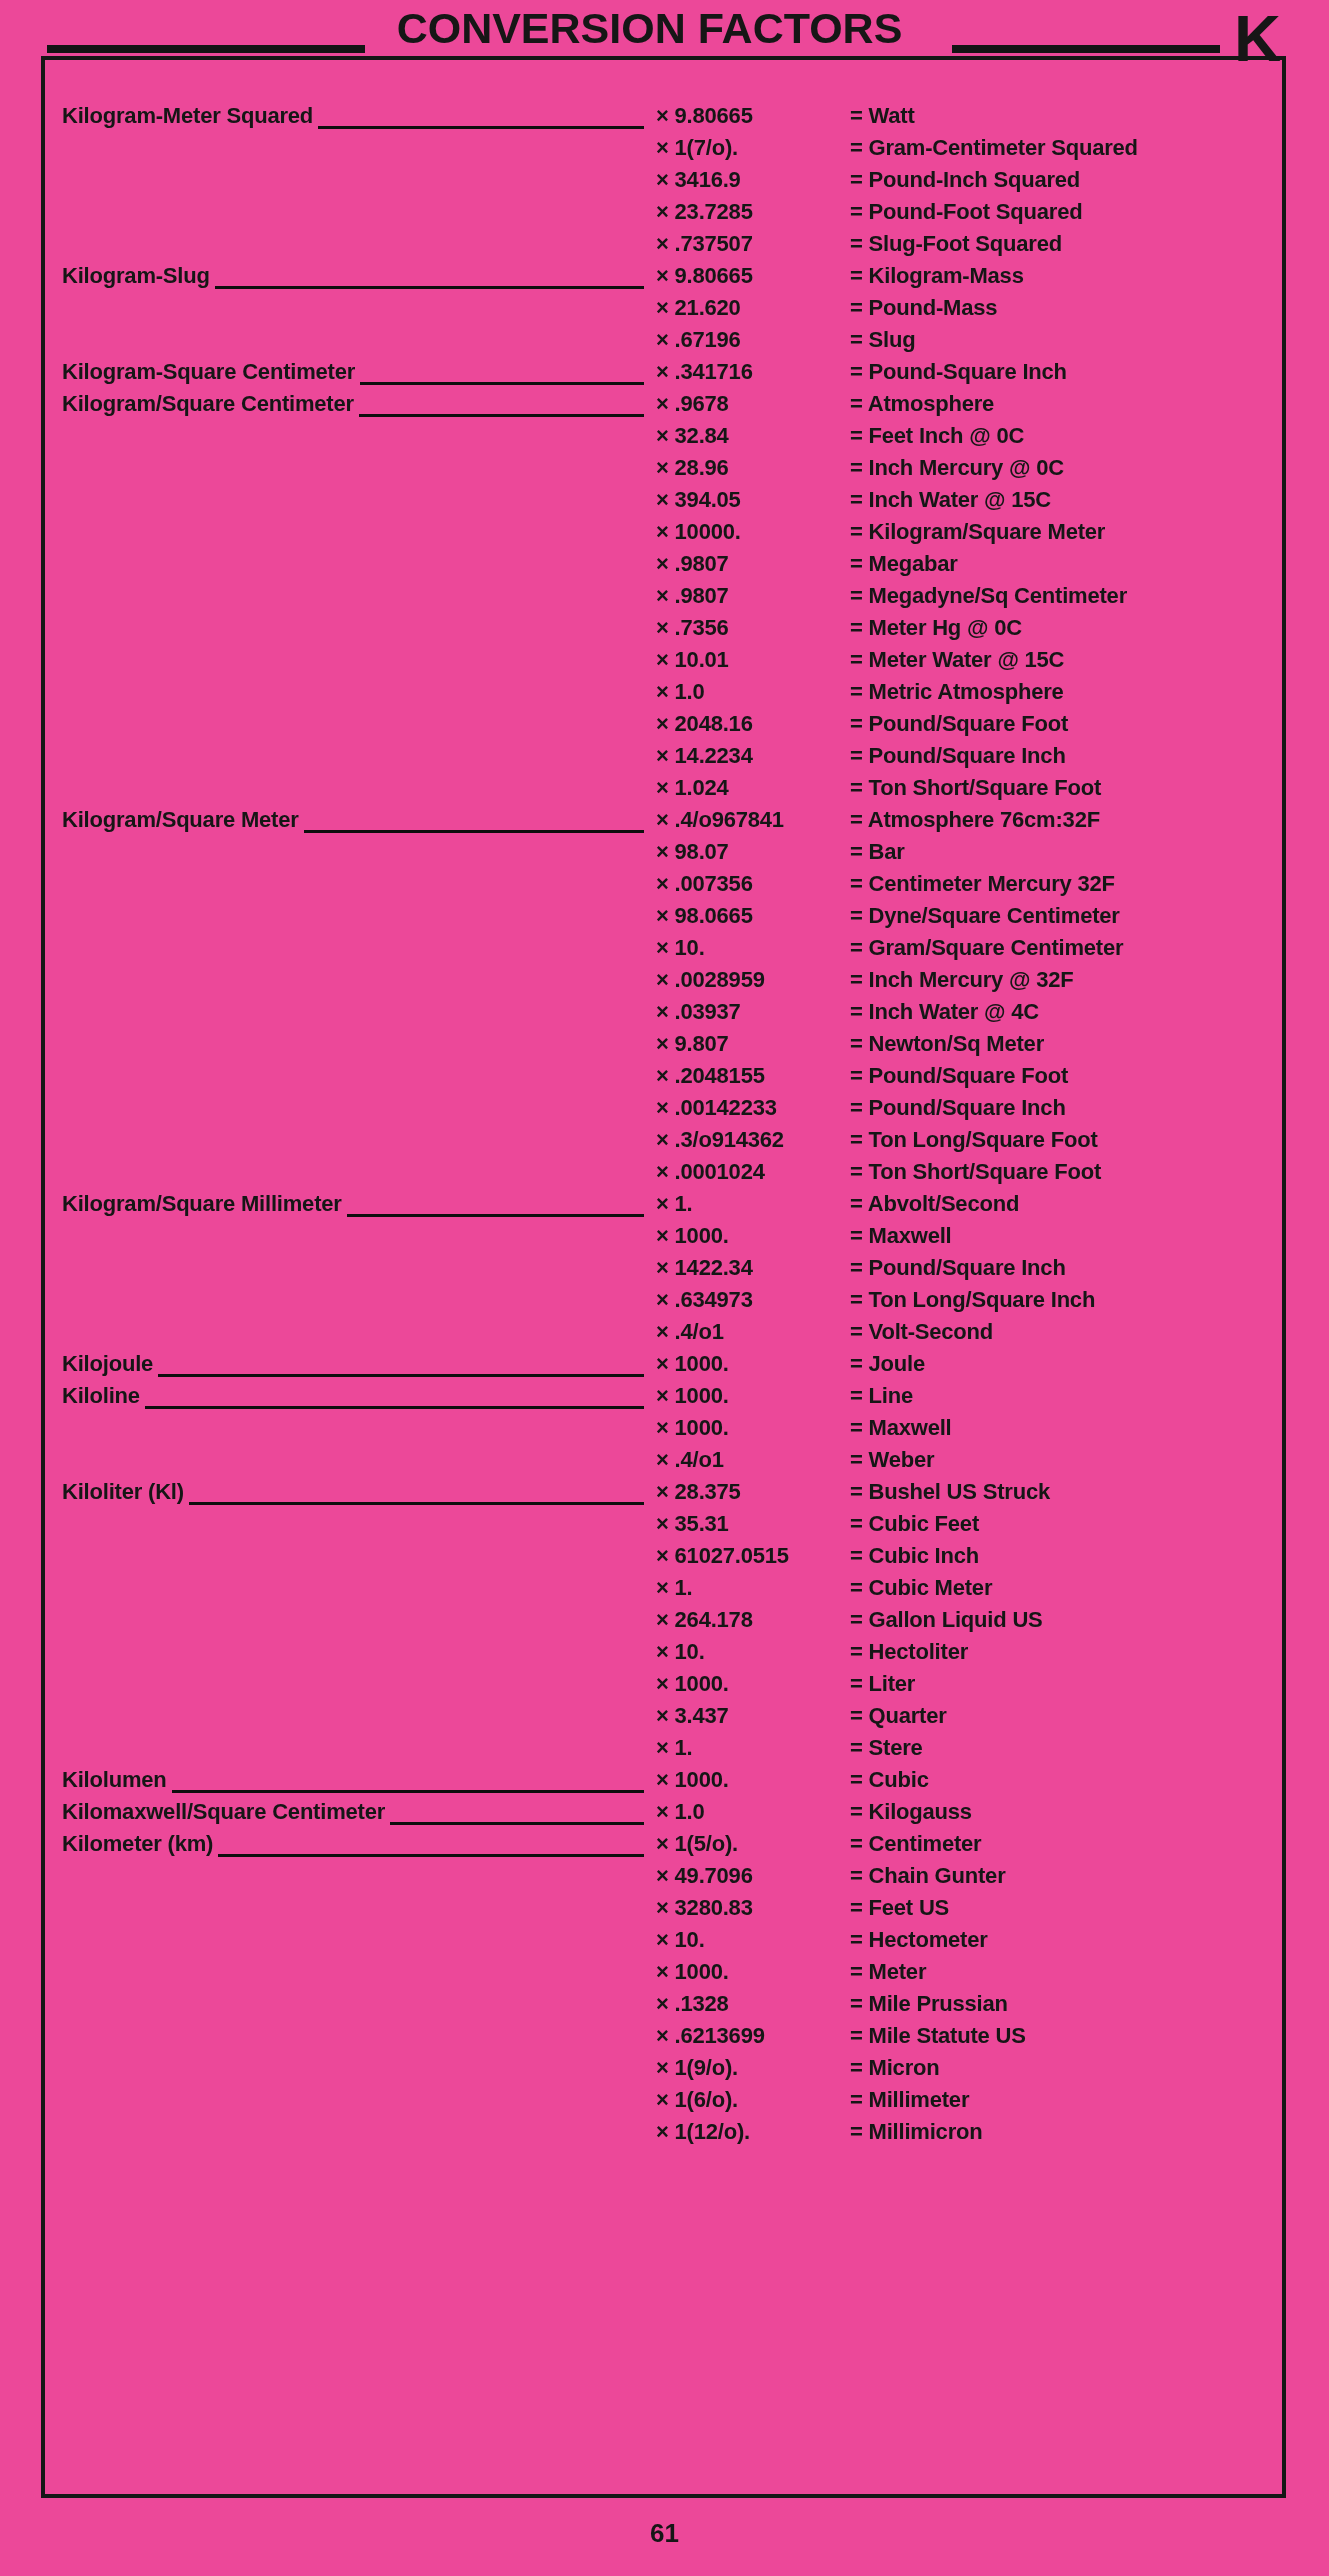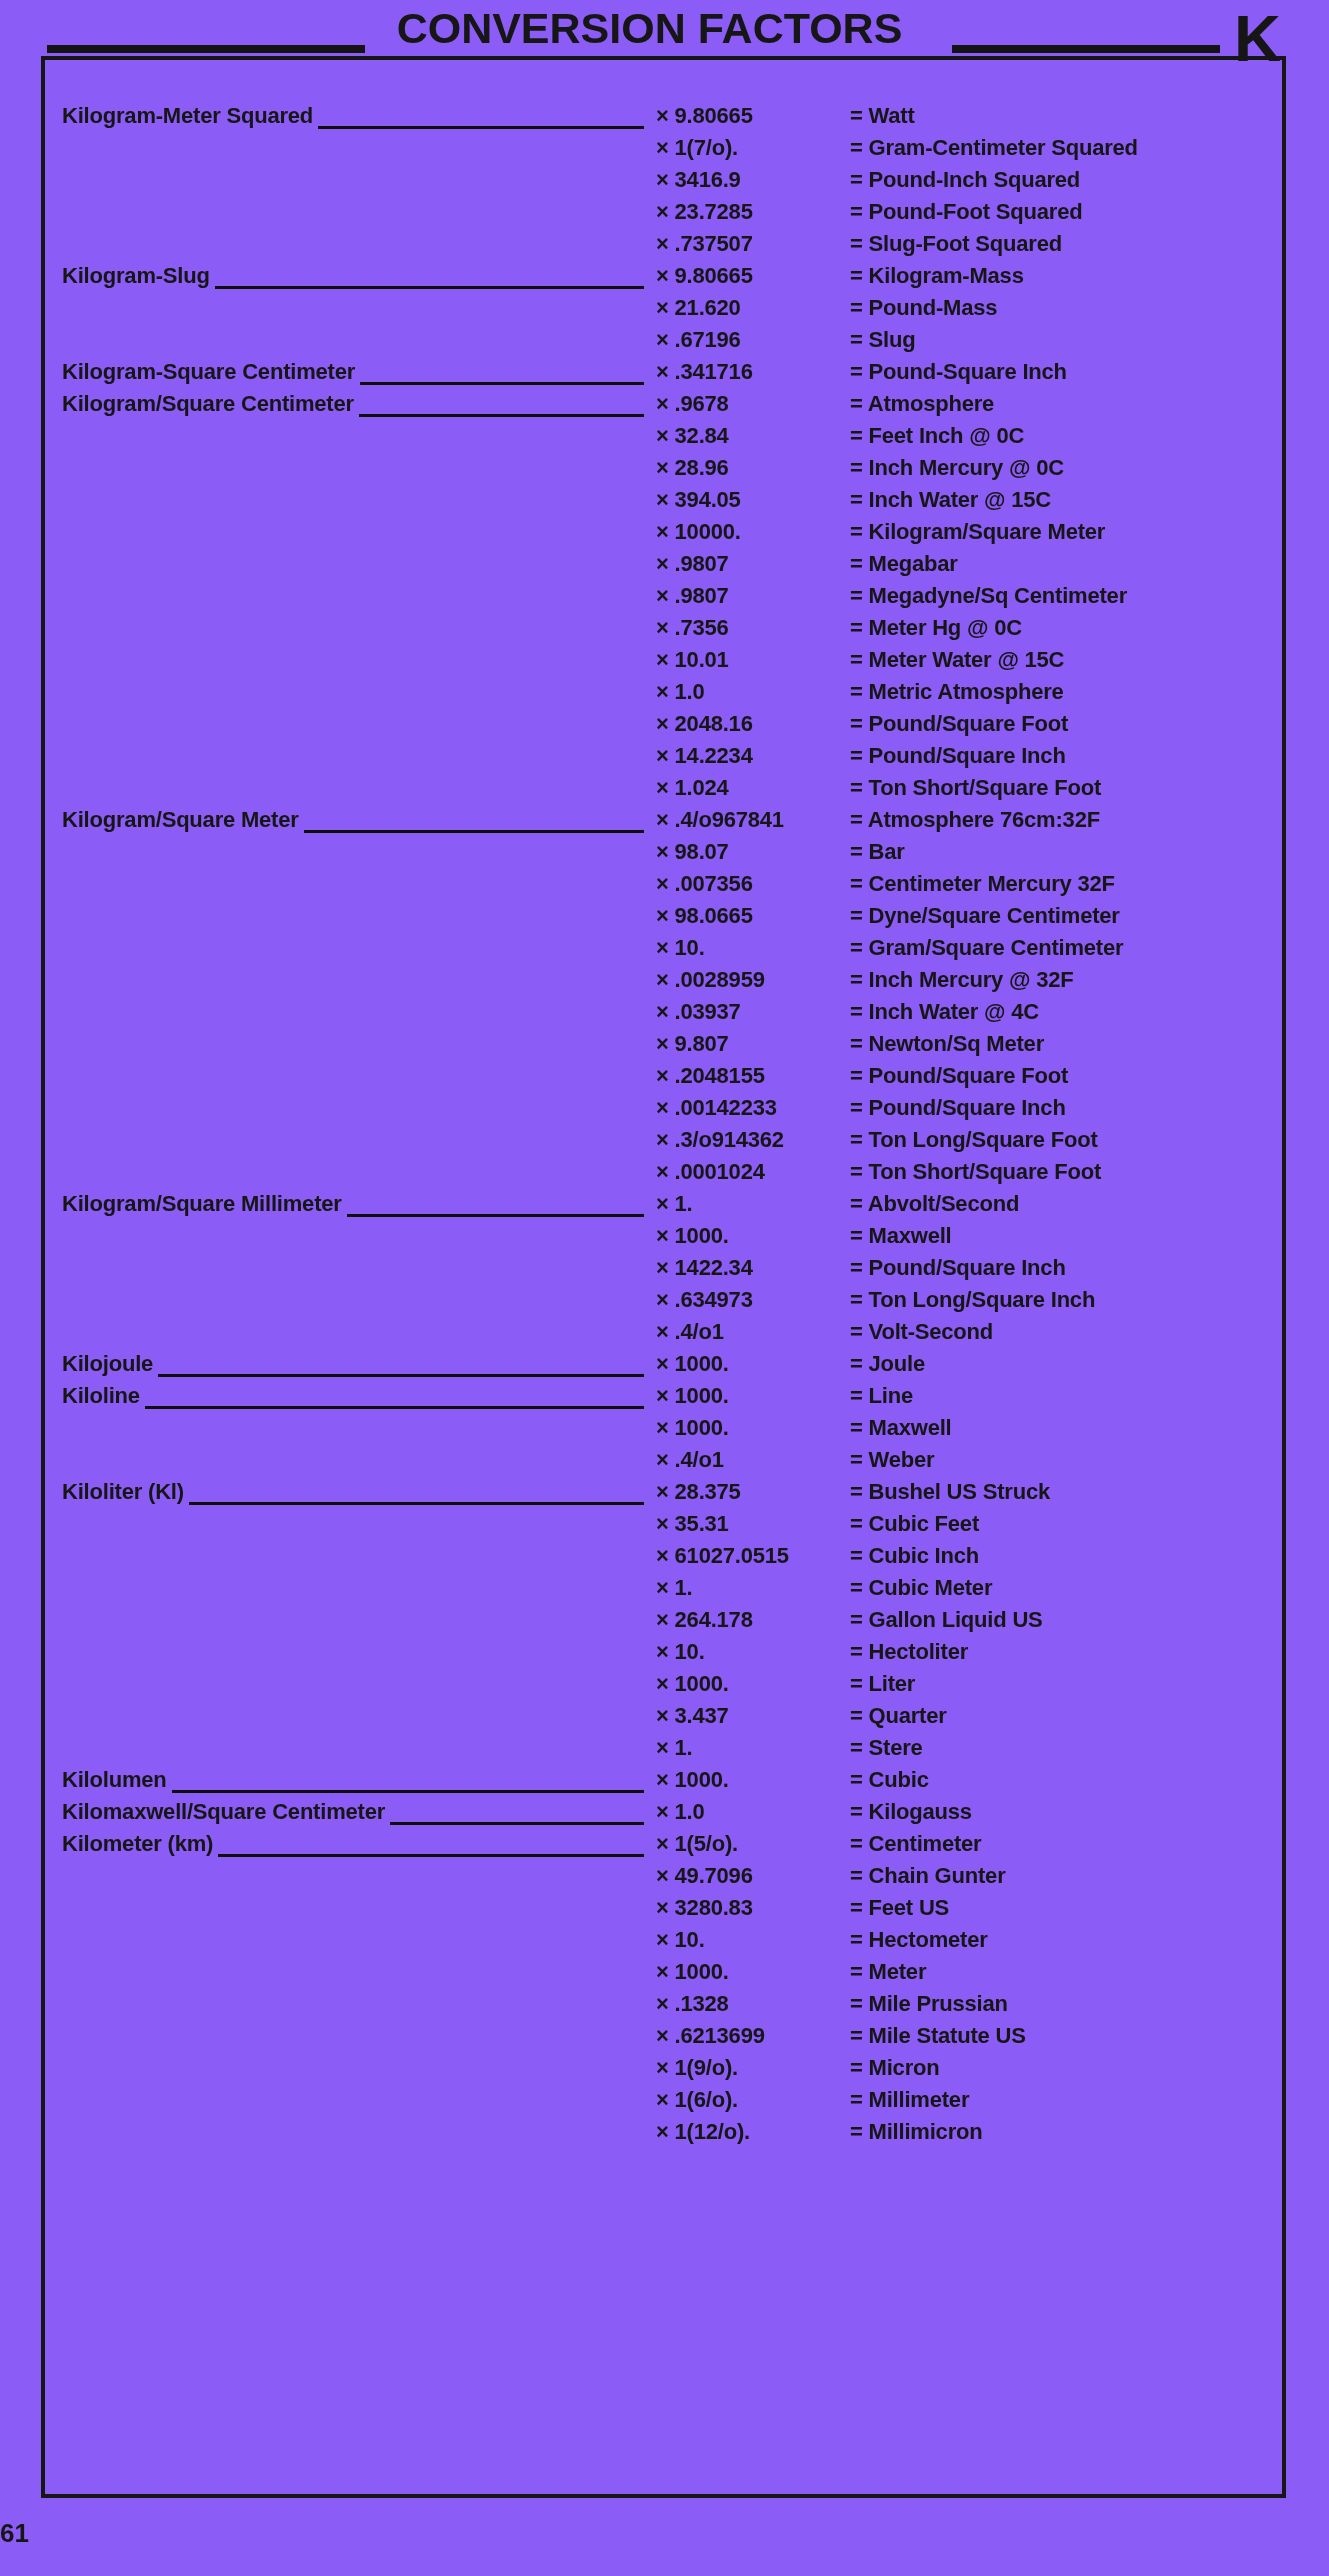--- a/index.html
+++ b/index.html
@@ -1,19 +1,19 @@
 <!DOCTYPE html>
 <html style="font-size:10.3px"><head>
 <meta charset="utf-8">
 <style>
   html,body{margin:0;padding:0;background:#e8e8e6;}
   .page{
     position:relative;
     width:1329px;height:2576px;
-    background:#8b5cf6;
+    background:#ec4899;
     font-family:"Liberation Sans", sans-serif;
     color:#161616;
     overflow:hidden;
   }
   
   .page-title{
     position:absolute;left:336px;top:3.9px;width:627px;
     text-align:center;
     font-size:43px;font-weight:bold;letter-spacing:0px;
     white-space:nowrap;
@@ -50,21 +50,21 @@
     height:0;
     border-bottom:3.2px solid #0e0e0e;
     margin:0 11.6px 5.8px 5.2px;
   }
   .leader.empty{border-bottom:none;}
   .val{flex:0 0 194px;}
   .res{flex:0 0 411px;}
   
   .page-number{
     position:absolute;left:0;right:0;top:2518px;
-    text-align:left;
+    text-align:center;
     font-size:26px;font-weight:bold;
   }
 </style>
 </head>
 <body>
 
 <div class="page">
 
   <div class="title-rule left"></div>
   <div class="page-title">CONVERSION FACTORS</div>

